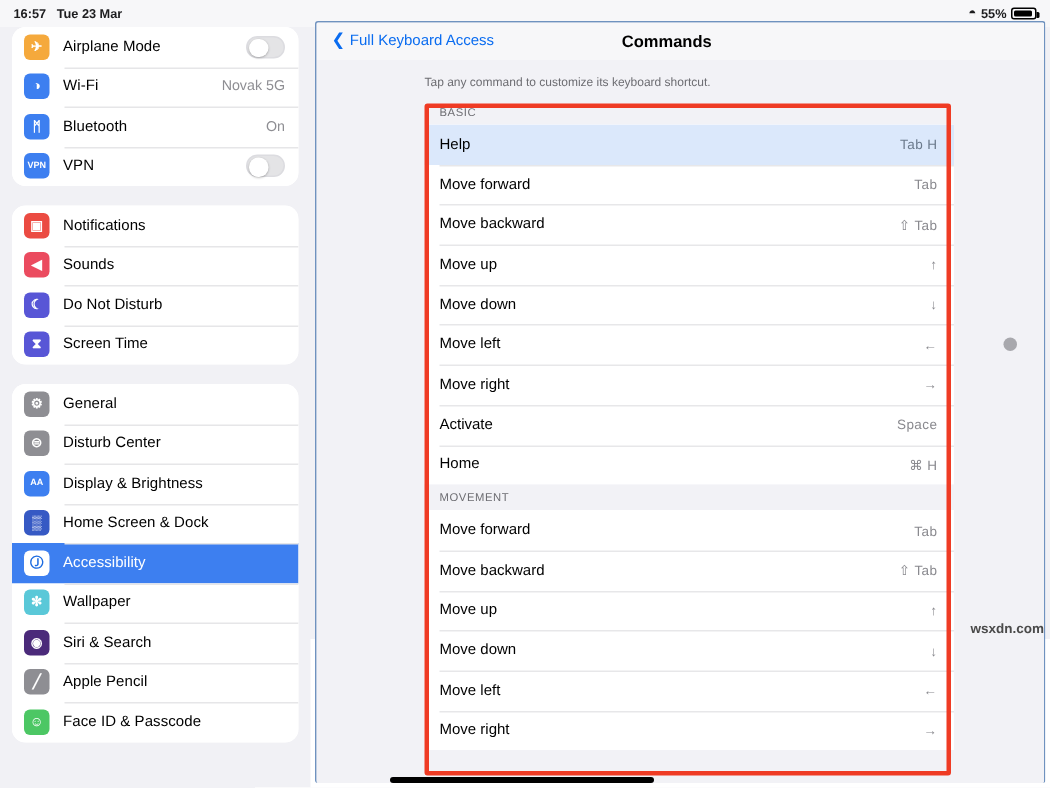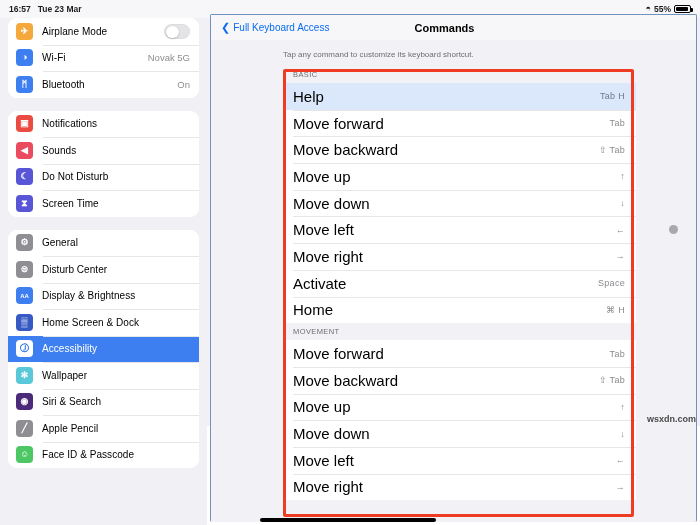--- a/index.html
+++ b/index.html
@@ -99,21 +99,21 @@
   }
   .card { background: #fff; border-radius: 0; overflow: hidden; }
   .cmd {
     display: flex; align-items: center; height: 26.7px; padding: 0 11px 0 10px;
     position: relative; background: #fff;
   }
   .cmd + .cmd::before {
     content: ""; position: absolute; left: 10px; right: 0; top: 0; height: 1px; background: #e7e7e9;
   }
   .cmd.hl { background: #dbe8fb; }
-  .cmd-label { font-size: 15px; color: #000; }
+  .cmd-label { font-size: 10px; color: #000; }
   .cmd-key { margin-left: auto; font-size: 9px; color: #8a8a8f; letter-spacing: 0.3px; }
   .cmd.hl .cmd-key { color: #6b7a8c; }
 
   
   .cursor {
     position: absolute; width: 9px; height: 9px; border-radius: 50%;
     background: #a8a8ad; left: 458px; top: 185px; z-index: 6;
   }
   
   .redbox {
@@ -159,20 +159,25 @@
           </div>
           <div class="row">
             <span class="ico" style="background: rgb(61, 127, 240);">◑</span>
             <span class="row-label">Wi-Fi</span>
             <span class="row-value">Novak 5G</span>
           </div>
           <div class="row">
             <span class="ico" style="background: rgb(61, 127, 240);">ᛗ</span>
             <span class="row-label">Bluetooth</span>
             <span class="row-value">On</span>
+          </div>
+          <div class="row">
+            <span class="ico" style="background: rgb(61, 127, 240); font-size: 6px;">VPN</span>
+            <span class="row-label">VPN</span>
+            <span class="toggle"></span>
           </div>
         </div>
         <div class="group">
           <div class="row">
             <span class="ico" style="background: rgb(235, 75, 66);">▣</span>
             <span class="row-label">Notifications</span>
           </div>
           <div class="row">
             <span class="ico" style="background: rgb(235, 75, 95);">◀</span>
             <span class="row-label">Sounds</span>

